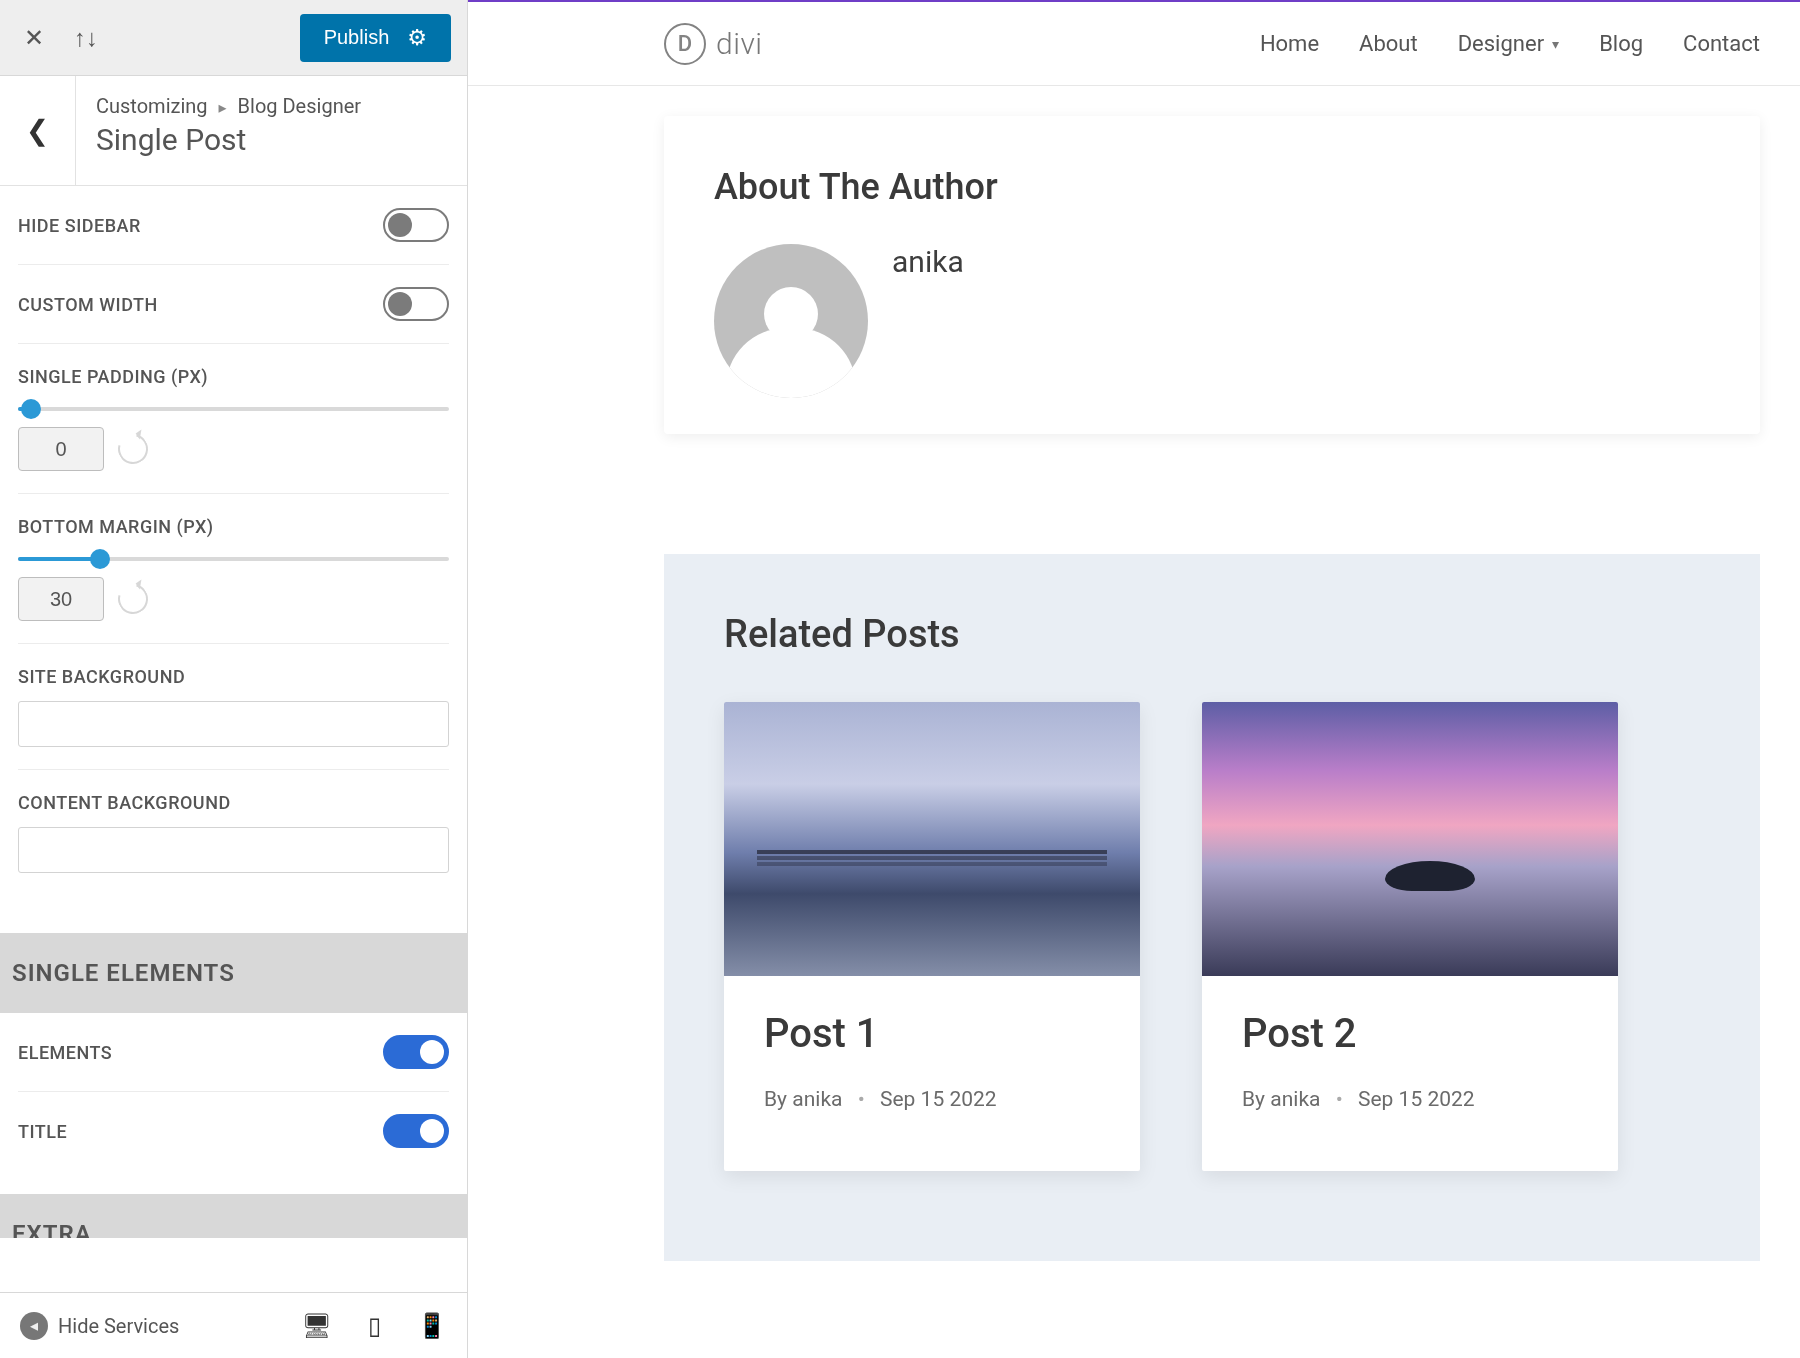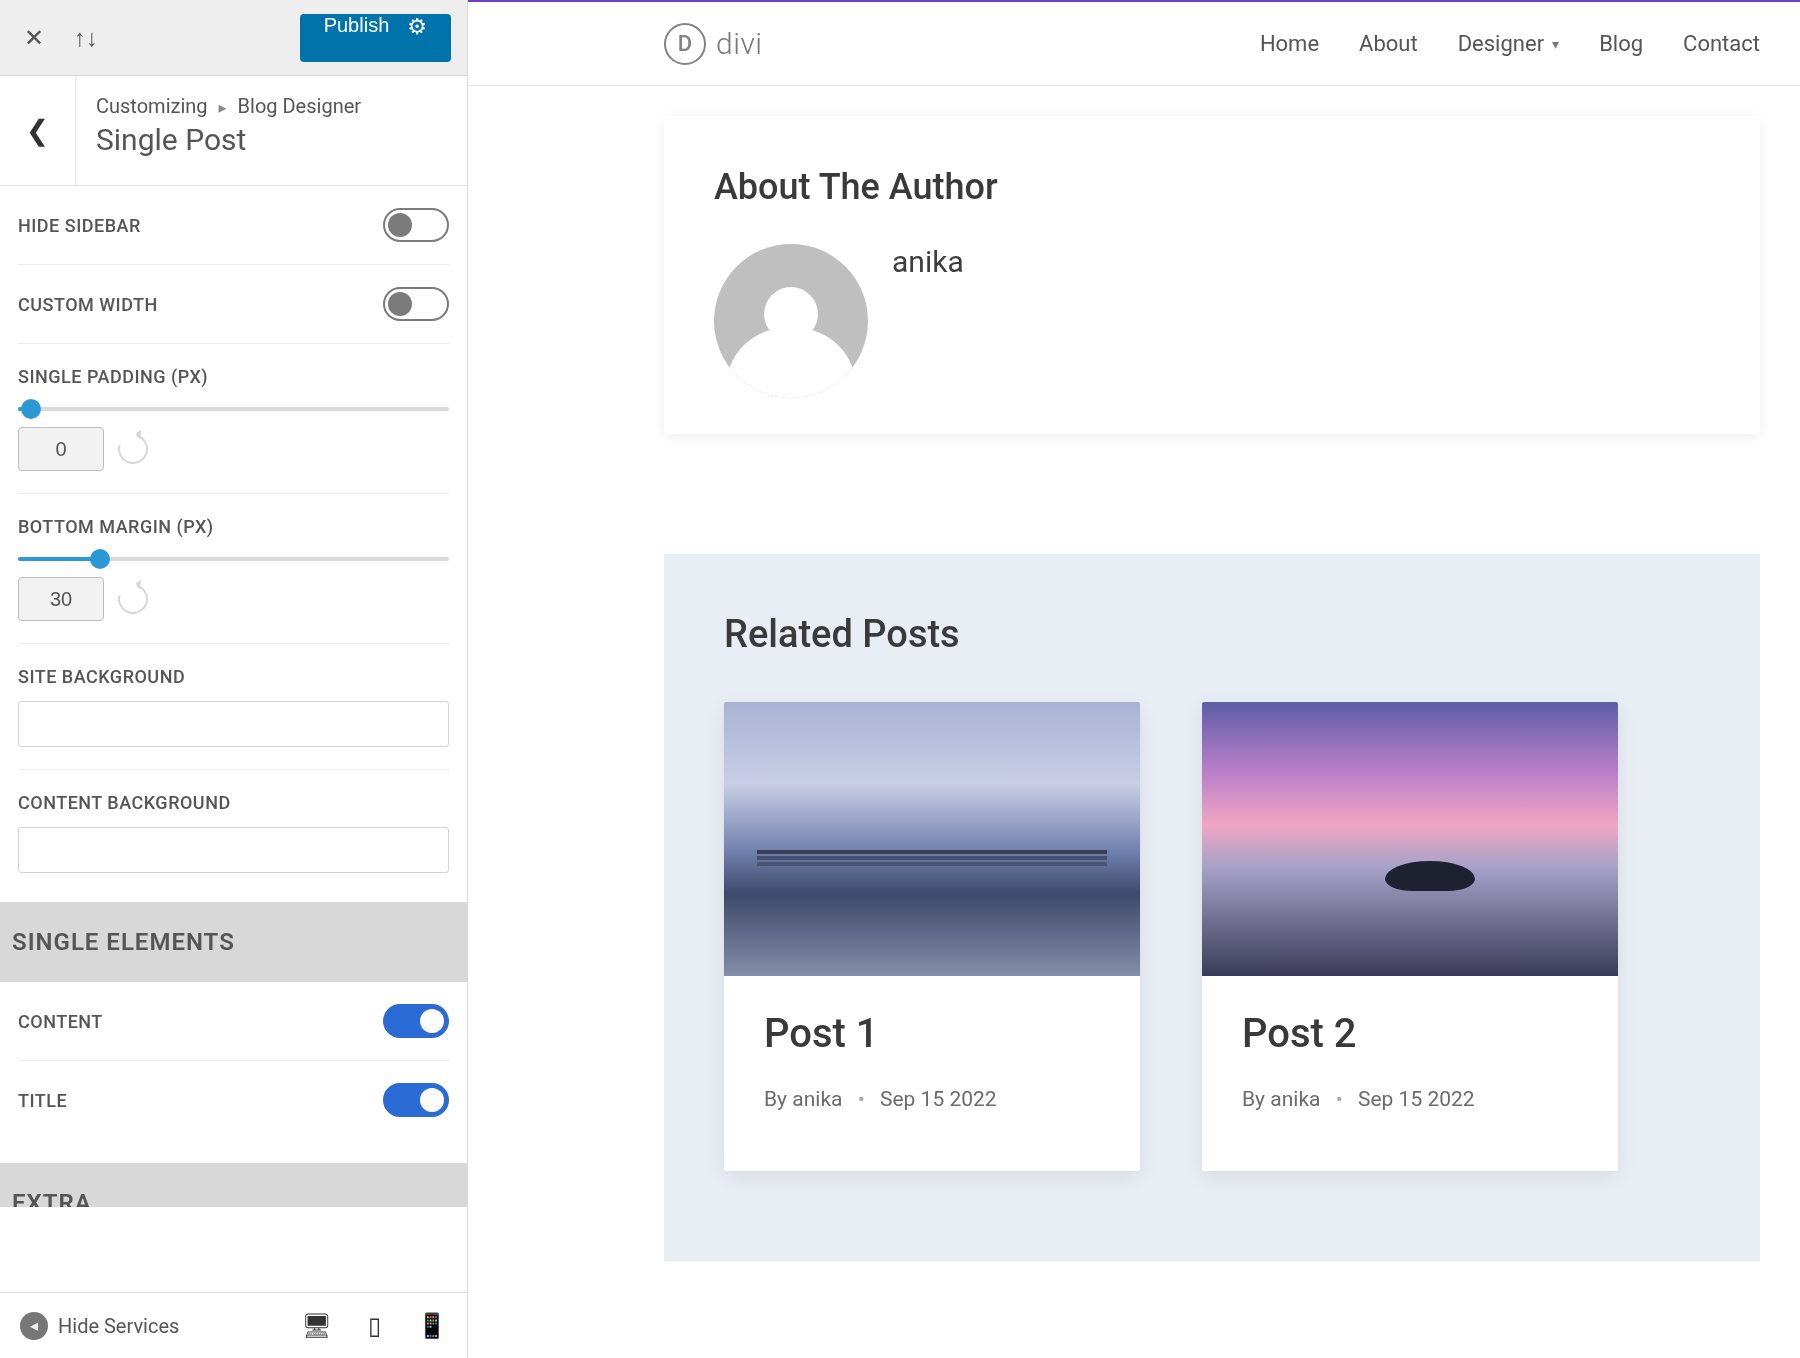--- a/index.html
+++ b/index.html
@@ -46,21 +46,21 @@
 }
 .hdr-spacer { flex: 1; }
 .publish-btn {
   background: #0073aa;
   color: #fff;
   border: none;
   height: 48px;
   padding: 0 24px;
   font-size: 20px;
   border-radius: 4px;
-  display: flex; gap: 18px;
+  display: flex; align-items: center; gap: 18px;
   cursor: pointer;
 }
 .publish-btn .gear { font-size: 22px; }
 
 .breadcrumb-box {
   display: flex;
   align-items: flex-start;
   border-bottom: 1px solid #e2e2e2;
   min-height: 110px;
 }
@@ -198,21 +198,21 @@
   background: #fff;
 }
 
 .section-heading {
   background: #d8d8d8;
   font-size: 24px;
   font-weight: 600;
   color: #555;
   letter-spacing: 1px;
   padding: 26px 12px;
-  margin-top: 7px;
+  margin-top: 38px;
 }
 
 
 .c-bottom {
   height: 66px;
   border-top: 1px solid #d8d8d8;
   display: flex;
   align-items: center;
   padding: 0 20px;
   gap: 18px;
@@ -467,21 +467,21 @@
       <div class="control" style="border-bottom:none">
         <div class="ctrl-label">CONTENT BACKGROUND</div>
         <div class="color-input"></div>
       </div>
     </div>
 
     <div class="section-heading">SINGLE ELEMENTS</div>
 
     <div class="section">
       <div class="control row-flex">
-        <span class="ctrl-label">CONTENT</span>
+        <span class="ctrl-label">ELEMENTS</span>
         <div class="toggle on">
             <div class="knob"></div>
           </div>
       </div>
       <div class="control row-flex">
         <span class="ctrl-label">TITLE</span>
         <div class="toggle on">
             <div class="knob"></div>
           </div>
       </div>

